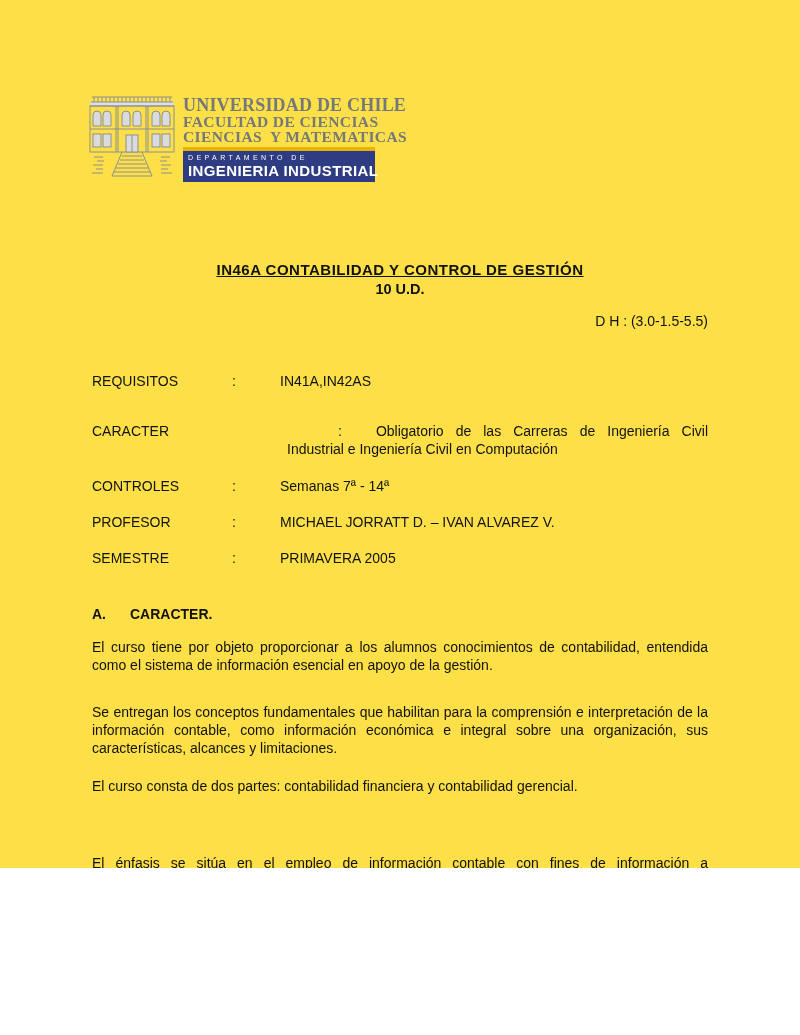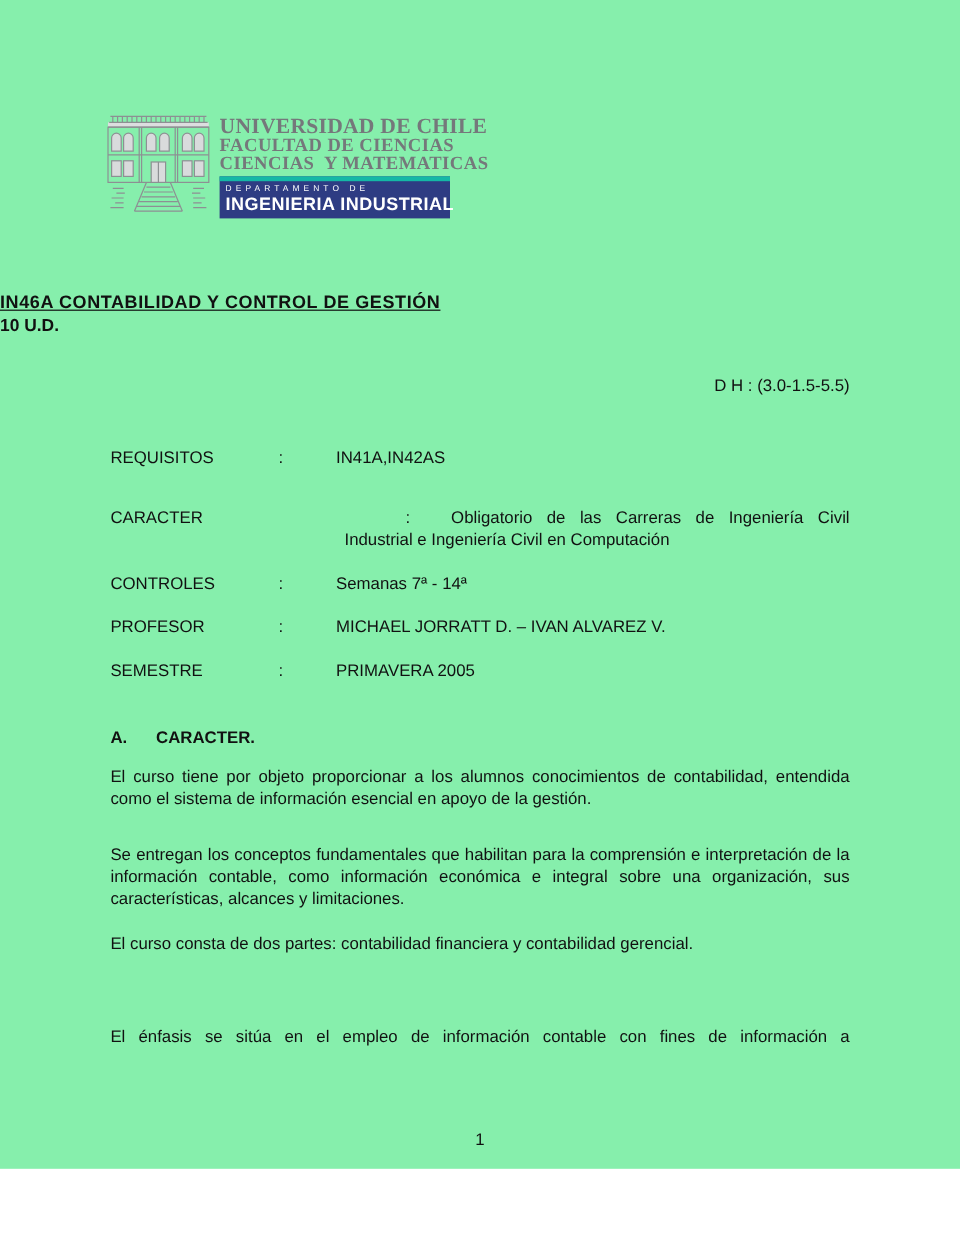--- a/index.html
+++ b/index.html
@@ -1,31 +1,31 @@
 <!DOCTYPE html>
 <html><head>
 <meta charset="utf-8">
 <style>
   * { margin:0; padding:0; box-sizing:border-box; }
   html,body { background:#ffffff; }
   body { width:800px; height:1035px; position:relative; font-family:"Liberation Sans","DejaVu Sans",sans-serif; color:#111; }
-  .page { position:absolute; inset:0; width:800px; height:974px; background:#86efac; overflow:hidden; }
+  .page { position:absolute; inset:0; width:800px; height:868px; background:#fde047; overflow:hidden; }
 
   
   .logo { position:absolute; top:95px; left:88px; display:flex; gap:7px; }
   .building { width:88px; height:84px; flex:0 0 auto; }
   .logo-text { width:192px; padding-top:2px; color:#75787b; }
   .logo-univ { font-family:"Liberation Serif","DejaVu Serif",serif; font-weight:bold; font-size:18px; line-height:17px; letter-spacing:0.2px; white-space:pre; }
   .logo-fac  { font-family:"Liberation Serif","DejaVu Serif",serif; font-size:15.5px; line-height:15px; letter-spacing:0.4px; white-space:pre;font-weight:bold; }
-  .dept-box { margin-top:3px; background:#2e3c83; border-top:4px solid #14b8a6; color:#fff; padding:2px 5px 3px 5px; }
+  .dept-box { margin-top:3px; background:#2e3c83; border-top:4px solid #eab308; color:#fff; padding:2px 5px 3px 5px; }
   .dept-small { font-size:7px; letter-spacing:3.4px; line-height:9px; white-space:pre; }
   .dept-name { font-size:15px; font-weight:bold; letter-spacing:0.4px; line-height:17px; white-space:pre; }
 
   
-  .title-block { position:absolute; top:243px; left:0; width:800px; }
+  .title-block { position:absolute; top:260px; left:0; width:800px; text-align:center; }
   .doc-title { font-size:15px; font-weight:bold; letter-spacing:0.5px; text-decoration:underline; line-height:19px; }
   .doc-credits { font-size:14.5px; font-weight:bold; line-height:18px; margin-top:1px; }
   .dh-line { position:absolute; top:313px; right:92px; font-size:14px; }
 
   
   .info { position:absolute; top:372px; left:92px; right:92px; font-size:14px; line-height:18px; }
   .row { display:flex; }
   .row-label { width:140px; flex:0 0 auto; }
   .row-colon { width:48px; flex:0 0 auto; }
   .row-value { flex:1; }

